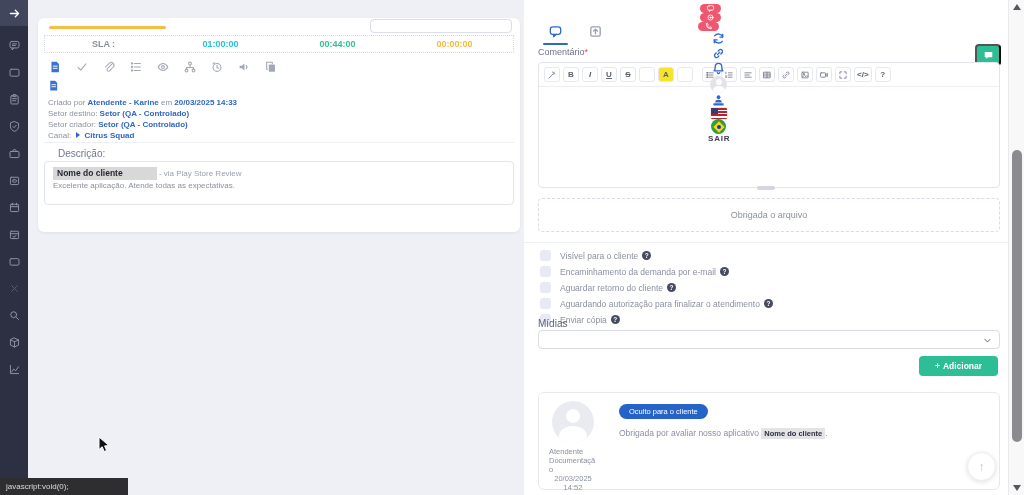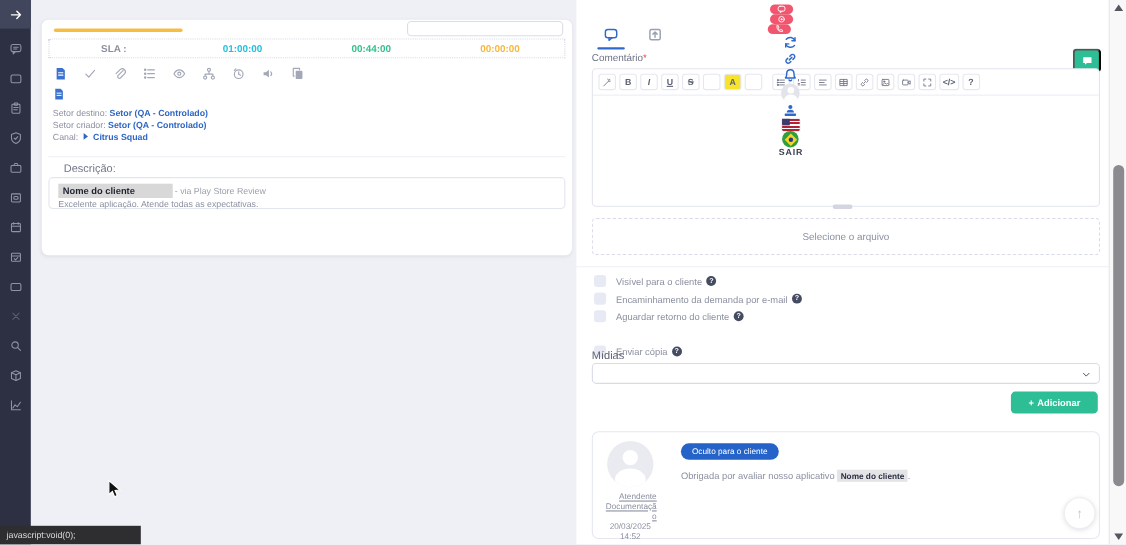--- a/index.html
+++ b/index.html
@@ -39,21 +39,21 @@
   .t-cyan { color:#23c1dc; } .t-green { color:#35c08e; } .t-orange { color:#f9b73c; }
   .tools { position:absolute; left:9px; top:41px; display:flex; gap:12px; align-items:center; }
   .tools .tbtn { width:15px; height:15px; display:flex; align-items:center; justify-content:center; cursor:pointer; }
   .tools svg { width:14px; height:14px; stroke:#a3a8b6; fill:none; stroke-width:1.2; stroke-linecap:round; stroke-linejoin:round; }
   .doc2 { position:absolute; left:9px; top:61px; }
   .meta { position:absolute; left:10px; top:79px; font-size:8px; line-height:11px; color:#8b90a0; }
   .meta .lk { color:#2f66c5; font-weight:bold; }
   .chan-ic { display:inline-block; width:0; height:0; border-left:4px solid #2f66c5; border-top:3px solid transparent; border-bottom:3px solid transparent; margin:0 2px 0 3px; }
   .divider { position:absolute; left:6px; right:6px; top:124px; border-top:1px solid #eef0f5; }
   .desc-h { position:absolute; left:20px; top:130px; font-size:10px; font-weight:normal; color:#70768a; }
-  .desc-box { position:absolute; left:6px; top:143px; width:470px; height:29px; border:1px solid #e3e6ef; border-radius:4px; padding:5px 8px; font-size:8px; line-height:11px; }
+  .desc-box { position:absolute; left:6px; top:143px; width:470px; height:44px; border:1px solid #e3e6ef; border-radius:4px; padding:5px 8px; font-size:8px; line-height:11px; }
   .chip-name { display:inline-block; background:#d8d8d8; color:#1f2330; font-weight:bold; font-size:8.5px; padding:1px 34px 1px 4px; }
   .via { color:#9aa0ae; }
   .rating { color:#1f2330; font-weight:bold; font-size:8px; }
   .desc-txt { color:#8b90a0; }
 
   
   .rpanel { position:absolute; left:524px; top:0; width:484px; height:495px; background:#fff; z-index:1; }
   .rtabs { position:absolute; left:22px; top:22px; display:flex; gap:22px; }
   .rtab { width:18px; height:18px; display:flex; align-items:center; justify-content:center; cursor:pointer; }
   .rtab svg { width:15px; height:15px; fill:none; stroke-width:1.4; stroke-linecap:round; stroke-linejoin:round; }
@@ -82,21 +82,21 @@
   .help-dot { width:9px; height:9px; border-radius:50%; background:#454b60; color:#fff; font-size:6.5px; font-weight:bold; display:flex; align-items:center; justify-content:center; margin-left:4px; cursor:pointer; }
   .midias-lab { position:absolute; left:14px; top:318px; font-size:10px; color:#5d6273; }
   .mid-select { position:absolute; left:14px; top:330px; width:462px; height:19px; border:1px solid #d9dce8; border-radius:4px; background:#fff; cursor:pointer; }
   .mid-select svg { position:absolute; right:7px; top:5px; width:9px; height:9px; stroke:#4b5060; fill:none; stroke-width:1.6; stroke-linecap:round; }
   .add-btn { position:absolute; right:10px; top:356px; width:79px; height:20px; background:#2dbe96; border:none; border-radius:4px; color:#fff; font-size:8.5px; font-weight:bold; display:flex; align-items:center; justify-content:center; gap:3px; cursor:pointer; font-family:inherit; }
   .hist-card { position:absolute; left:14px; top:392px; width:462px; height:98px; border:1px solid #e5e8f1; border-radius:6px; display:flex; }
   .hist-left { width:68px; flex:none; display:flex; flex-direction:column; align-items:center; padding-top:8px; }
   .avatar-big { width:42px; height:42px; border-radius:50%; background:#e9ebf1; position:relative; overflow:hidden; flex:none; }
   .avatar-big i { position:absolute; left:14px; top:8px; width:14px; height:14px; border-radius:50%; background:#fff; }
   .avatar-big b { position:absolute; left:7px; top:25px; width:28px; height:20px; border-radius:50%; background:#fff; }
-  .hist-author { margin-top:4px; width:48px; font-size:7.5px; line-height:9px; color:#8b90a0; text-align:right; overflow-wrap:anywhere;text-decoration:underline; }
+  .hist-author { margin-top:4px; width:48px; font-size:7.5px; line-height:9px; color:#8b90a0; text-align:left; overflow-wrap:anywhere; }
   .hist-date { font-size:7.5px; line-height:9px; color:#8b90a0; text-align:right; }
   .hist-body { padding:7px 12px; flex:1; }
   .hid-badge { display:inline-block; background:#2563c9; color:#fff; font-size:7.5px; font-weight:normal; padding:3px 10px; border-radius:9px; }
   .hist-msg { margin-top:9px; font-size:8.5px; color:#8b90a0; }
   .chip-client { display:inline-block; background:#e4e4e7; color:#2a2e3d; font-weight:bold; font-size:7.5px; padding:1px 3px; }
   .scrolltop { position:absolute; right:12px; bottom:14px; width:29px; height:29px; border-radius:50%; background:#fff; border:1px solid #ededf3; box-shadow:0 1px 5px rgba(0,0,0,.12); display:flex; align-items:center; justify-content:center; color:#c2c6d1; font-size:12px; cursor:pointer; }
 
   
   .scrollbar { position:absolute; right:0; top:0; width:16px; height:495px; background:#f8f8f9; border-left:1px solid #e9e9ec; z-index:7; }
   .sb-up { position:absolute; top:4px; left:4px; width:0; height:0; border-left:4px solid transparent; border-right:4px solid transparent; border-bottom:6px solid #54575e; cursor:pointer; }
@@ -306,20 +306,26 @@
   </div>
 
   <span class="tools doc2">
       <svg style="width:13px;height:13px" viewBox="0 0 16 16">
         <path d="M4 2 H10 L12.5 4.5 V14 H4 Z" fill="#3b72cf" stroke="none"></path>
         <path d="M6 7 H10.5 M6 9.5 H10.5" stroke="#fff" stroke-width="1.1"></path>
       </svg>
     </span>
 
   <div class="meta">
+    <div>
+      <span>Criado por</span>
+      <span class="lk">Atendente - Karine</span>
+      <span>em</span>
+      <span class="lk">20/03/2025 14:33</span>
+    </div>
     <div>
       <span>Setor destino:</span>
       <span class="lk">Setor (QA - Controlado)</span>
     </div>
     <div>
       <span>Setor criador:</span>
       <span class="lk">Setor (QA - Controlado)</span>
     </div>
     <div>
       <span>Canal:</span>
@@ -434,38 +440,43 @@
           </svg>
         </span>
       <span class="ebtn">&lt;/&gt;</span>
       <span class="ebtn">?</span>
     </div>
     <div style="height:100px"></div>
   </div>
   <div class="resize-bar"></div>
 
   <div class="filebox">
-    <span>Selecione o arquivo</span>
+    <span>Obrigada o arquivo</span>
   </div>
 
   <div class="rp-div"></div>
 
   <div class="cb-row" style="top:250px">
     <span class="cb-box"></span>
     <span class="cb-lab">Visível para o cliente</span>
     <span class="help-dot">?</span>
   </div>
   <div class="cb-row" style="top:266px">
     <span class="cb-box"></span>
     <span class="cb-lab">Encaminhamento da demanda por e-mail</span>
     <span class="help-dot">?</span>
   </div>
   <div class="cb-row" style="top:282px">
     <span class="cb-box"></span>
     <span class="cb-lab">Aguardar retorno do cliente</span>
+    <span class="help-dot">?</span>
+  </div>
+  <div class="cb-row" style="top:298px">
+    <span class="cb-box"></span>
+    <span class="cb-lab">Aguardando autorização para finalizar o atendimento</span>
     <span class="help-dot">?</span>
   </div>
   <div class="cb-row" style="top:314px">
     <span class="cb-box"></span>
     <span class="cb-lab">Enviar cópia</span>
     <span class="help-dot">?</span>
   </div>
 
   <div class="midias-lab">Mídias</div>
   <div class="mid-select">

